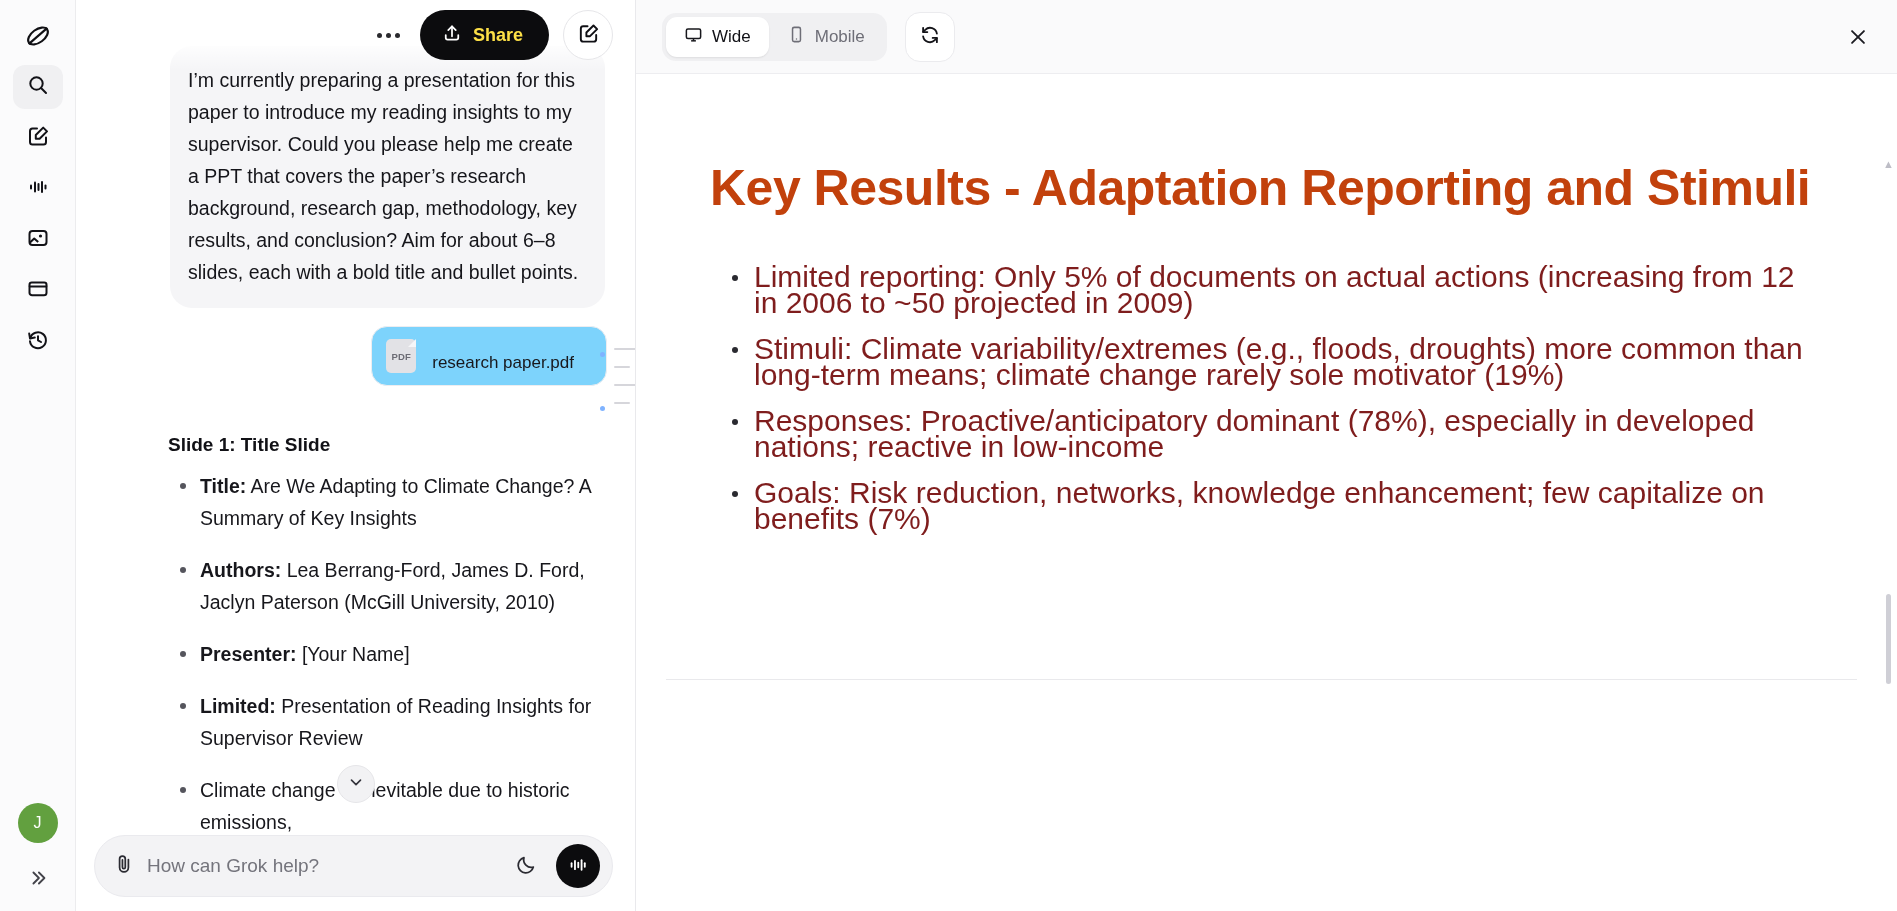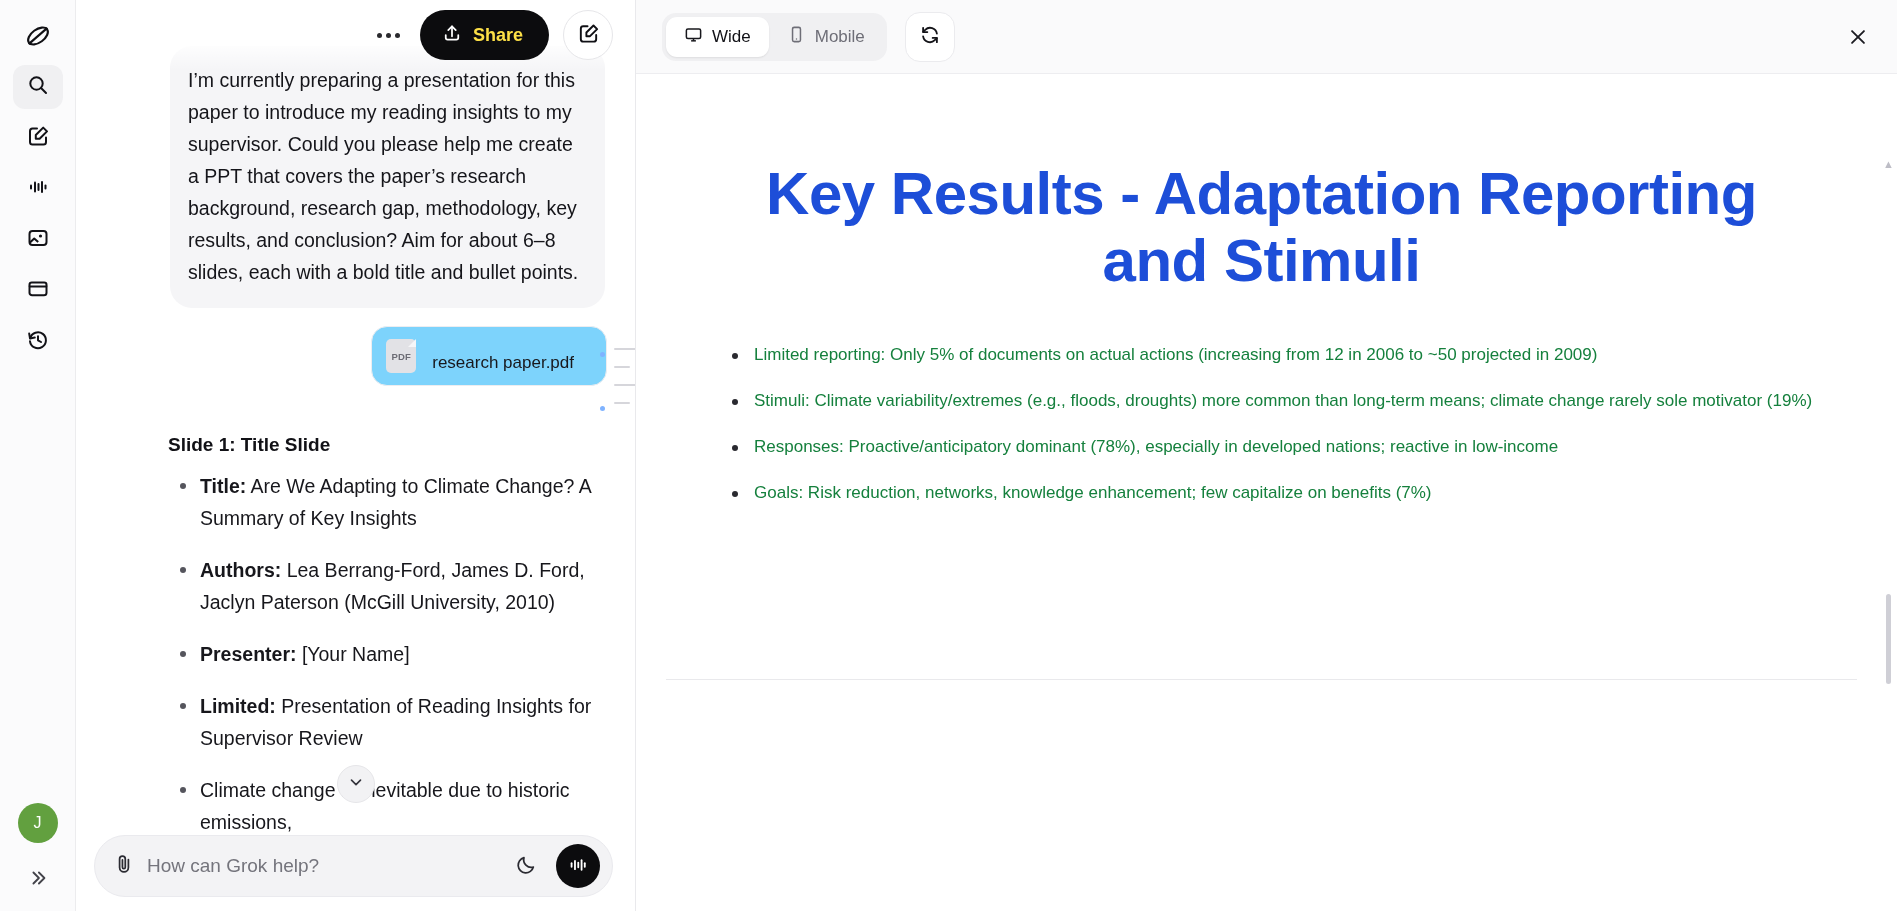--- a/index.html
+++ b/index.html
@@ -161,27 +161,27 @@
   .pv-close { position: absolute; top: 22px; right: 22px; width: 34px; height: 34px;
     display: flex; align-items: center; justify-content: center; cursor: pointer; }
 
   .slide-stage { flex: 1; position: relative; overflow: hidden; background: #fff; }
   .slide-canvas {
     position: absolute; left: 30px; right: 40px; top: 0; bottom: 46px;
     padding: 86px 44px 0 44px; background: #fff;
     border-bottom: 1px solid #e9e9ec;
   }
   .slide-title {
-    color: #1d4ed8; font-size: 60px; font-weight: 700; line-height: 1.12;
-    text-align: center; letter-spacing: -0.5px; margin-bottom: 48px;
+    color: #c2410c; font-size: 50px; font-weight: 700; line-height: 1.12;
+    letter-spacing: -0.5px; margin-bottom: 48px;
   }
   .slide-bullets { list-style: none; padding-left: 18px; }
   .slide-bullets li {
     position: relative; padding-left: 26px; margin-bottom: 20px;
-    font-size: 17px; line-height: 1.12em; color: #15803d; margin-top: 16px;
+    font-size: 30px; line-height: 1.12em; color: #7f1d1d; margin-top: 16px;
   }
   .slide-bullets li span { display: block; line-height: 26px; }
   .slide-bullets li::before {
     content: ""; position: absolute; left: 4px; top: 11px;
     width: 6px; height: 6px; border-radius: 50%; background: #2a2a30;
   }
 
   .pv-scrollbar { position: absolute; right: 6px; top: 80px; width: 5px; height: 700px; }
   .pv-thumb { position: absolute; top: 440px; width: 5px; height: 90px; border-radius: 3px; background: #cfcfd6; }
   .pv-arrow-top { position: absolute; right: 3px; top: 84px; color: #bdbdc6; font-size: 11px; }

